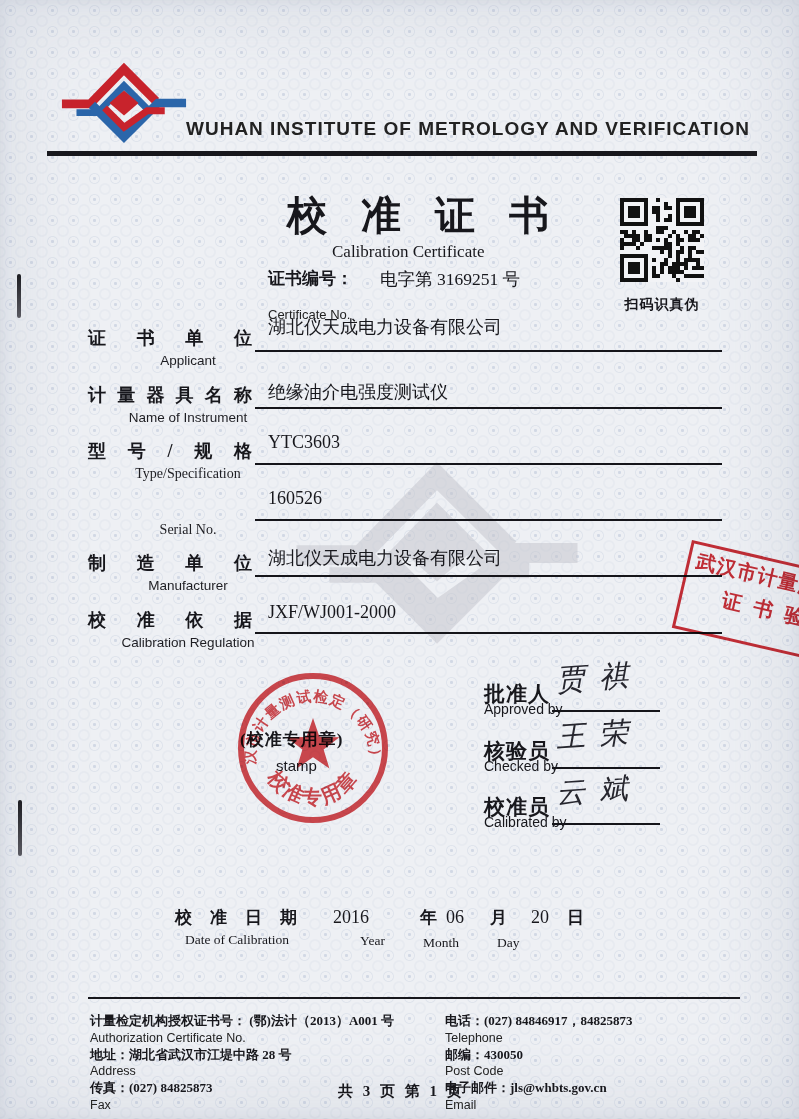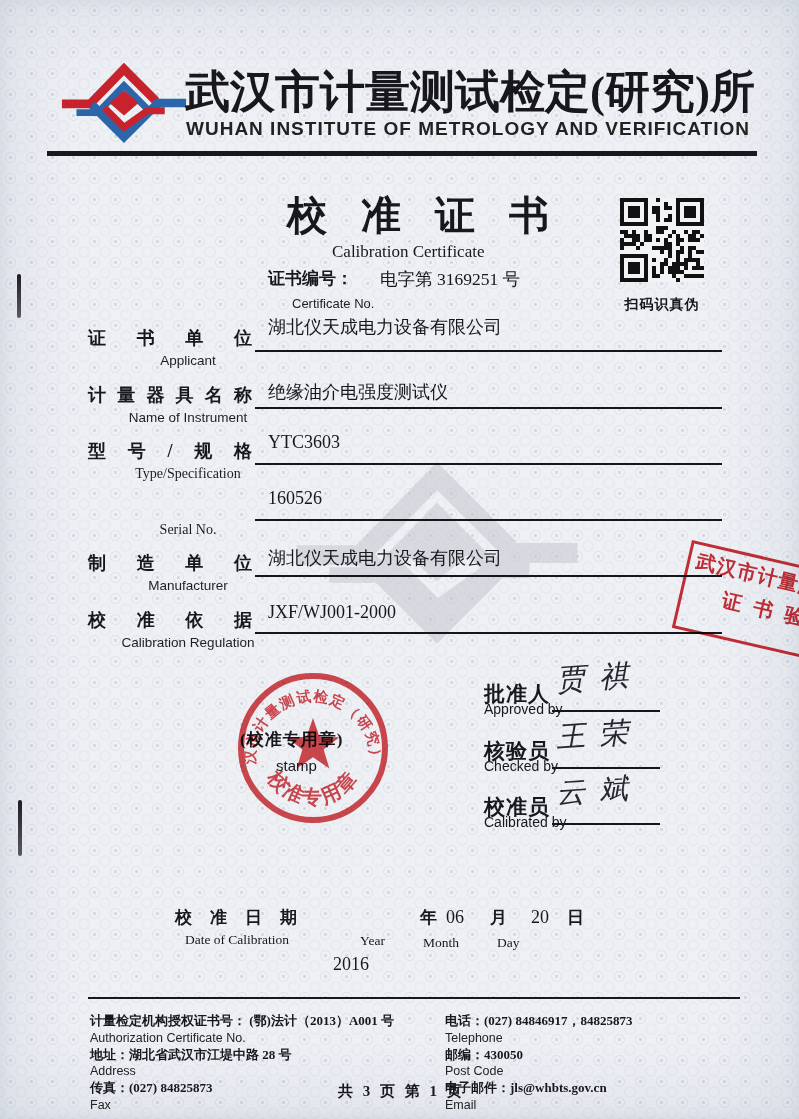--- a/index.html
+++ b/index.html
@@ -24,21 +24,21 @@
   .logo{left:60px;top:58px;}
   .inst-cn{left:185px;top:62px;font-size:45px;font-weight:900;letter-spacing:0px;white-space:nowrap;}
   .inst-en{left:186px;top:118px;font-size:19px;font-weight:bold;letter-spacing:1px;white-space:nowrap;color:#222;}
   .head-rule{left:47px;top:151px;width:710px;height:5px;background:#17171c;}
 
   
   .cert-title{left:259px;top:188px;font-size:40px;font-weight:900;letter-spacing:34px;white-space:nowrap;margin-left:28px;}
   .cert-title-en{left:332px;top:242px;font-size:17px;white-space:nowrap;}
   .certno-label{left:268px;top:267px;font-size:17px;font-weight:bold;white-space:nowrap;}
   .certno-value{left:380px;top:267px;font-size:17.5px;white-space:nowrap;}
-  .certno-en{left:268px;top:296px;font-size:13px;color:#222;margin-left:24px;}
+  .certno-en{left:268px;top:307px;font-size:13px;color:#222;}
 
   
   .qr{left:620px;top:198px;}
   .qr-caption{left:608px;top:296px;width:108px;text-align:center;font-size:14px;font-weight:bold;letter-spacing:1px;}
 
   
   .watermark{left:292px;top:452px;opacity:.5;z-index:0;}
 
   
   .field-row{position:absolute;left:0;width:799px;height:62px;z-index:2;}
@@ -68,21 +68,21 @@
   .sig-label-en{position:absolute;left:484px;top:21px;font-size:14px;font-family:"Liberation Sans",sans-serif;white-space:nowrap;}
   .sig-line{position:absolute;left:552px;top:30px;width:108px;border-bottom:2px solid #15151a;}
   .sig-hand{position:absolute;left:556px;top:-22px;font-size:29px;font-style:italic;letter-spacing:14px;
     color:#26262e;transform:rotate(-4deg);white-space:nowrap;z-index:5;}
 
   
   .date-row{position:absolute;left:0;top:906px;width:739px;height:50px;z-index:2;}
   .date-cn{position:absolute;left:175px;width:122px;font-size:17px;font-weight:bold;
     text-align:justify;text-align-last:justify;}
   .date-en{position:absolute;left:171px;top:26px;width:132px;text-align:center;font-size:13.5px;}
-  .d-year{position:absolute;left:333px;top:1px;font-size:18px;margin-top:47px;}
+  .d-year{position:absolute;left:333px;top:1px;font-size:18px;}
   .d-year-cn{position:absolute;left:420px;top:0;font-size:17px;font-weight:bold;}
   .d-month{position:absolute;left:446px;top:1px;font-size:18px;}
   .d-month-cn{position:absolute;left:490px;top:0;font-size:17px;font-weight:bold;}
   .d-day{position:absolute;left:531px;top:1px;font-size:18px;}
   .d-day-cn{position:absolute;left:567px;top:0;font-size:17px;font-weight:bold;}
   .d-year-en{position:absolute;left:360px;top:27px;font-size:13.5px;}
   .d-month-en{position:absolute;left:423px;top:29px;font-size:13.5px;}
   .d-day-en{position:absolute;left:497px;top:29px;font-size:13.5px;}
 
   
@@ -103,21 +103,20 @@
 
 <div class="page">
 
   <svg class="abs logo" width="128" height="90" viewBox="0 0 132 92">
     <polyline points="2,47 31,47 66,11 99,44" fill="none" stroke="#c8232c" stroke-width="9"></polyline>
     <polyline points="17,56 39,56 66,28 91,53" fill="none" stroke="#2b66aa" stroke-width="7"></polyline>
     <polygon points="66,33 81,46 66,59 51,46" fill="#c8232c"></polygon>
     <polyline points="130,46 101,46 66,81 33,48" fill="none" stroke="#2b66aa" stroke-width="9"></polyline>
     <polyline points="108,54 90,54 66,71 46,51" fill="none" stroke="#c8232c" stroke-width="7"></polyline>
   </svg>
-  <div class="abs inst-cn">武汉市计量测试检定(研究)所</div>
   <div class="abs inst-en sans">WUHAN INSTITUTE OF METROLOGY AND VERIFICATION</div>
   <div class="abs head-rule"></div>
 
   <div class="abs cert-title">校准证书</div>
   <div class="abs cert-title-en">Calibration Certificate</div>
   <div class="abs certno-label">证书编号：</div>
   <div class="abs certno-value">电字第 3169251 号</div>
   <div class="abs certno-en sans">Certificate No.</div>
 
   <svg class="abs qr" id="qr-svg" width="84" height="84" viewBox="0 0 84 84">

